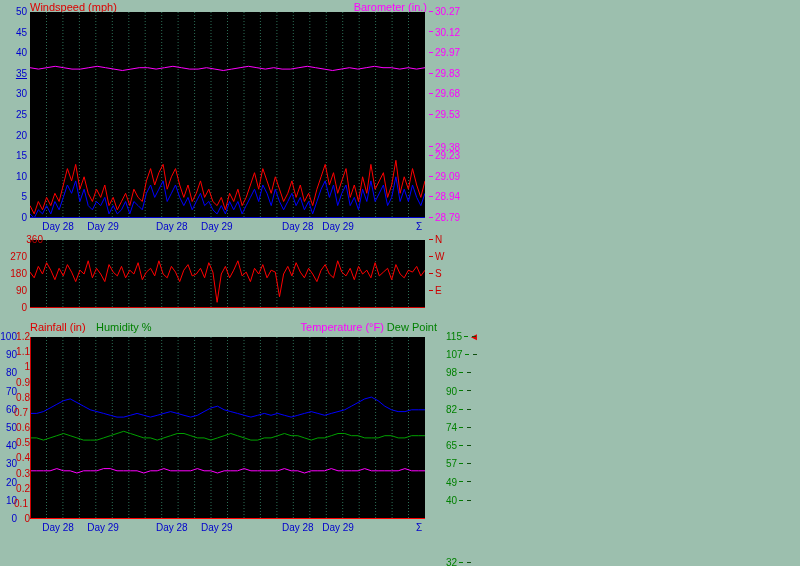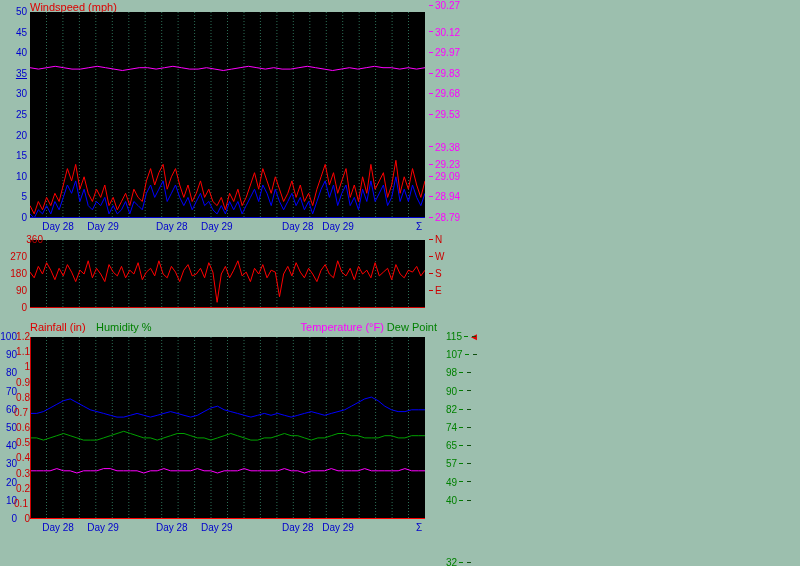--- a/index.html
+++ b/index.html
@@ -16,20 +16,21 @@
   svg{position:absolute;display:block;}
   .c-red{color:#dd0000}.c-blue{color:#0000cc}.c-mag{color:#ff00ff}.c-green{color:#008000}
   #ticks{position:absolute;left:0;top:0;width:800px;height:566px;}
 </style>
 </head>
 <body>
 
 <div id="screen">
 
   <div class="hdr c-red" style="left:30px;top:1px">Windspeed (mph)</div>
+  <div class="hdr c-mag" style="left:30px;top:1px;width:397px;text-align:right">Barometer (in.)</div>
 
   <svg id="svg1" width="395" height="206" style="left:30px;top:12px">
       <rect x="0" y="0" width="395" height="206" fill="#000000"></rect>
       <line x1="16.5" y1="0" x2="16.5" y2="206" stroke="#2c6e56" stroke-width="1" stroke-dasharray="1,2"></line>
       <line x1="32.9" y1="0" x2="32.9" y2="206" stroke="#2c6e56" stroke-width="1" stroke-dasharray="1,2"></line>
       <line x1="49.4" y1="0" x2="49.4" y2="206" stroke="#2c6e56" stroke-width="1" stroke-dasharray="1,2"></line>
       <line x1="65.8" y1="0" x2="65.8" y2="206" stroke="#2c6e56" stroke-width="1" stroke-dasharray="1,2"></line>
       <line x1="82.3" y1="0" x2="82.3" y2="206" stroke="#2c6e56" stroke-width="1" stroke-dasharray="1,2"></line>
       <line x1="98.8" y1="0" x2="98.8" y2="206" stroke="#2c6e56" stroke-width="1" stroke-dasharray="1,2"></line>
       <line x1="115.2" y1="0" x2="115.2" y2="206" stroke="#2c6e56" stroke-width="1" stroke-dasharray="1,2"></line>
@@ -129,28 +130,28 @@
       <div class="tick" style="color: rgb(0, 0, 204); left: 0px; top: 27.6px; width: 27px; text-align: right;"><span>45</span></div>
       <div class="tick" style="color: rgb(0, 0, 204); left: 0px; top: 48.2px; width: 27px; text-align: right;"><span>40</span></div>
       <div class="tick" style="color: rgb(0, 0, 204); left: 0px; top: 68.8px; width: 27px; text-align: right; text-decoration: underline;"><span>35</span></div>
       <div class="tick" style="color: rgb(0, 0, 204); left: 0px; top: 89.4px; width: 27px; text-align: right;"><span>30</span></div>
       <div class="tick" style="color: rgb(0, 0, 204); left: 0px; top: 110px; width: 27px; text-align: right;"><span>25</span></div>
       <div class="tick" style="color: rgb(0, 0, 204); left: 0px; top: 130.6px; width: 27px; text-align: right;"><span>20</span></div>
       <div class="tick" style="color: rgb(0, 0, 204); left: 0px; top: 151.2px; width: 27px; text-align: right;"><span>15</span></div>
       <div class="tick" style="color: rgb(0, 0, 204); left: 0px; top: 171.8px; width: 27px; text-align: right;"><span>10</span></div>
       <div class="tick" style="color: rgb(0, 0, 204); left: 0px; top: 192.4px; width: 27px; text-align: right;"><span>5</span></div>
       <div class="tick" style="color: rgb(0, 0, 204); left: 0px; top: 213px; width: 27px; text-align: right;"><span>0</span></div>
-      <div class="tick" style="color: rgb(255, 0, 255); left: 427px; top: 1px;"><i class="dash" style="background: rgb(255, 0, 255);"></i><span>30.27</span></div>
+      <div class="tick" style="color: rgb(255, 0, 255); left: 427px; top: 7px;"><i class="dash" style="background: rgb(255, 0, 255);"></i><span>30.27</span></div>
       <div class="tick" style="color: rgb(255, 0, 255); left: 427px; top: 27.6px;"><i class="dash" style="background: rgb(255, 0, 255);"></i><span>30.12</span></div>
       <div class="tick" style="color: rgb(255, 0, 255); left: 427px; top: 48.2px; text-align: center;"><i class="dash" style="background: rgb(255, 0, 255);"></i><span>29.97</span></div>
       <div class="tick" style="color: rgb(255, 0, 255); left: 427px; top: 68.8px;"><i class="dash" style="background: rgb(255, 0, 255);"></i><span>29.83</span></div>
       <div class="tick" style="color: rgb(255, 0, 255); left: 427px; top: 89.4px;"><i class="dash" style="background: rgb(255, 0, 255);"></i><span>29.68</span></div>
       <div class="tick" style="color: rgb(255, 0, 255); left: 427px; top: 110px;"><i class="dash" style="background: rgb(255, 0, 255);"></i><span>29.53</span></div>
       <div class="tick" style="color: rgb(255, 0, 255); left: 427px; top: 130.6px; margin-top: 12px;"><i class="dash" style="background: rgb(255, 0, 255);"></i><span>29.38</span></div>
-      <div class="tick" style="color: rgb(255, 0, 255); left: 427px; top: 151.2px; margin-top: 9px;"><i class="dash" style="background: rgb(255, 0, 255);"></i><span>29.23</span></div>
+      <div class="tick" style="color: rgb(255, 0, 255); left: 427px; top: 151.2px;"><i class="dash" style="background: rgb(255, 0, 255);"></i><span>29.23</span></div>
       <div class="tick" style="color: rgb(255, 0, 255); left: 427px; top: 171.8px;"><i class="dash" style="background: rgb(255, 0, 255);"></i><span>29.09</span></div>
       <div class="tick" style="color: rgb(255, 0, 255); left: 427px; top: 192.4px;"><i class="dash" style="background: rgb(255, 0, 255);"></i><span>28.94</span></div>
       <div class="tick" style="color: rgb(255, 0, 255); left: 427px; top: 213px;"><i class="dash" style="background: rgb(255, 0, 255);"></i><span>28.79</span></div>
       <div class="tick" style="color: rgb(204, 0, 0); left: 0px; top: 235px; width: 43px; text-align: right;"><span>360</span></div>
       <div class="tick" style="color: rgb(204, 0, 0); left: 0px; top: 252px; width: 27px; text-align: right;"><span>270</span></div>
       <div class="tick" style="color: rgb(204, 0, 0); left: 0px; top: 269px; width: 27px; text-align: right;"><span>180</span></div>
       <div class="tick" style="color: rgb(204, 0, 0); left: 0px; top: 286px; width: 27px; text-align: right;"><span>90</span></div>
       <div class="tick" style="color: rgb(204, 0, 0); left: 0px; top: 303px; width: 27px; text-align: right;"><span>0</span></div>
       <div class="tick" style="color: rgb(204, 0, 0); left: 427px; top: 235px;"><i class="dash" style="background: rgb(204, 0, 0);"></i><span>N</span></div>
       <div class="tick" style="color: rgb(204, 0, 0); left: 427px; top: 252px;"><i class="dash" style="background: rgb(204, 0, 0);"></i><span>W</span></div>

